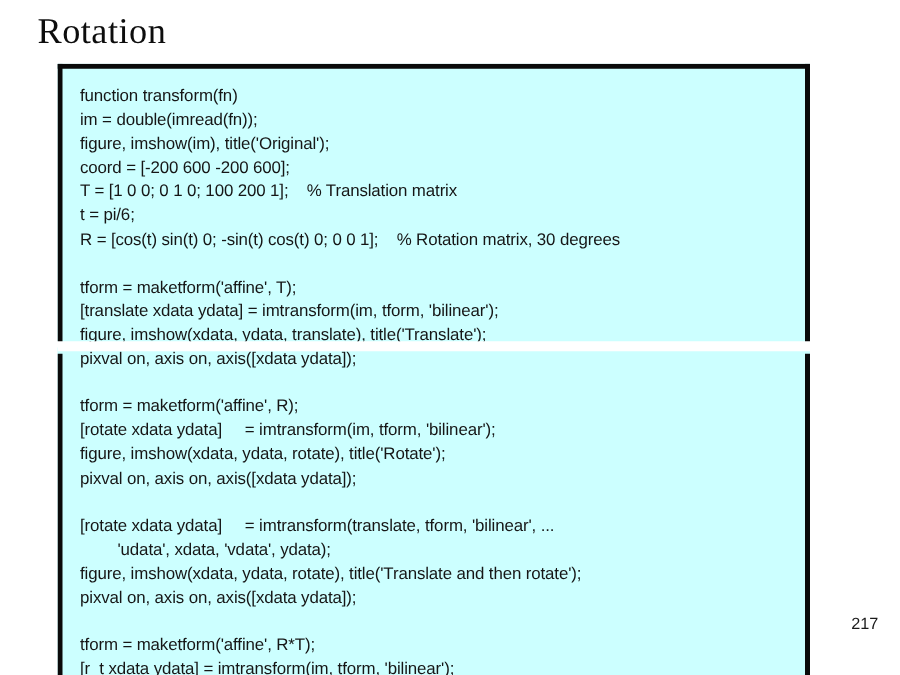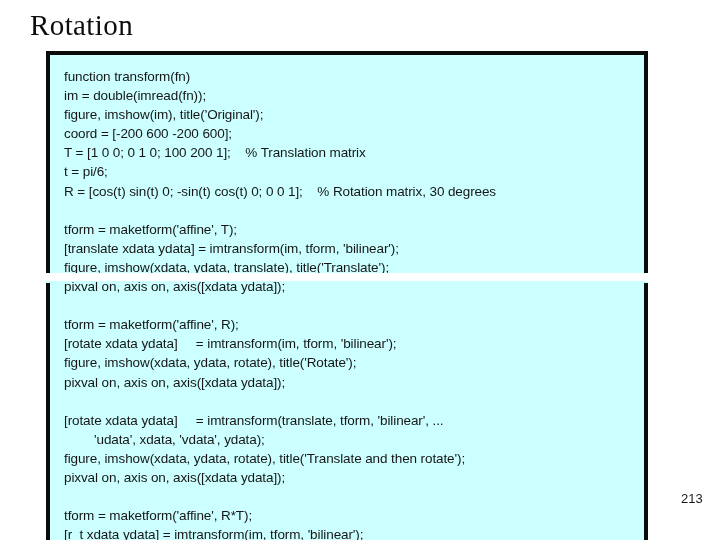--- a/index.html
+++ b/index.html
@@ -109,13 +109,13 @@
   <div class="rule" id="rule-right-upper"></div>
   <div class="rule" id="rule-right-lower"></div>
 
   <div id="code-listing"><div class="code-line">function transform(fn)</div><div class="code-line">im = double(imread(fn));</div><div class="code-line">figure, imshow(im), title('Original');</div><div class="code-line">coord = [-200 600 -200 600];</div><div class="code-line">T = [1 0 0; 0 1 0; 100 200 1];    % Translation matrix</div><div class="code-line">t = pi/6;</div><div class="code-line">R = [cos(t) sin(t) 0; -sin(t) cos(t) 0; 0 0 1];    % Rotation matrix, 30 degrees</div><div class="code-line blank"></div><div class="code-line">tform = maketform('affine', T);</div><div class="code-line">[translate xdata ydata] = imtransform(im, tform, 'bilinear');</div><div class="code-line">figure, imshow(xdata, ydata, translate), title('Translate');</div><div class="code-line">pixval on, axis on, axis([xdata ydata]);</div><div class="code-line blank"></div><div class="code-line">tform = maketform('affine', R);</div><div class="code-line">[rotate xdata ydata]     = imtransform(im, tform, 'bilinear');</div><div class="code-line">figure, imshow(xdata, ydata, rotate), title('Rotate');</div><div class="code-line">pixval on, axis on, axis([xdata ydata]);</div><div class="code-line blank"></div><div class="code-line">[rotate xdata ydata]     = imtransform(translate, tform, 'bilinear', ...</div><div class="code-line indent">'udata', xdata, 'vdata', ydata);</div><div class="code-line">figure, imshow(xdata, ydata, rotate), title('Translate and then rotate');</div><div class="code-line">pixval on, axis on, axis([xdata ydata]);</div><div class="code-line blank"></div><div class="code-line">tform = maketform('affine', R*T);</div><div class="code-line">[r_t xdata ydata] = imtransform(im, tform, 'bilinear');</div></div>
 
   <div id="scan-seam"></div>
 </div>
 
 <div id="scan-seam-outer"></div>
 
-<div id="page-number">213</div>
+<div id="page-number">217</div>
 
 </body></html>

